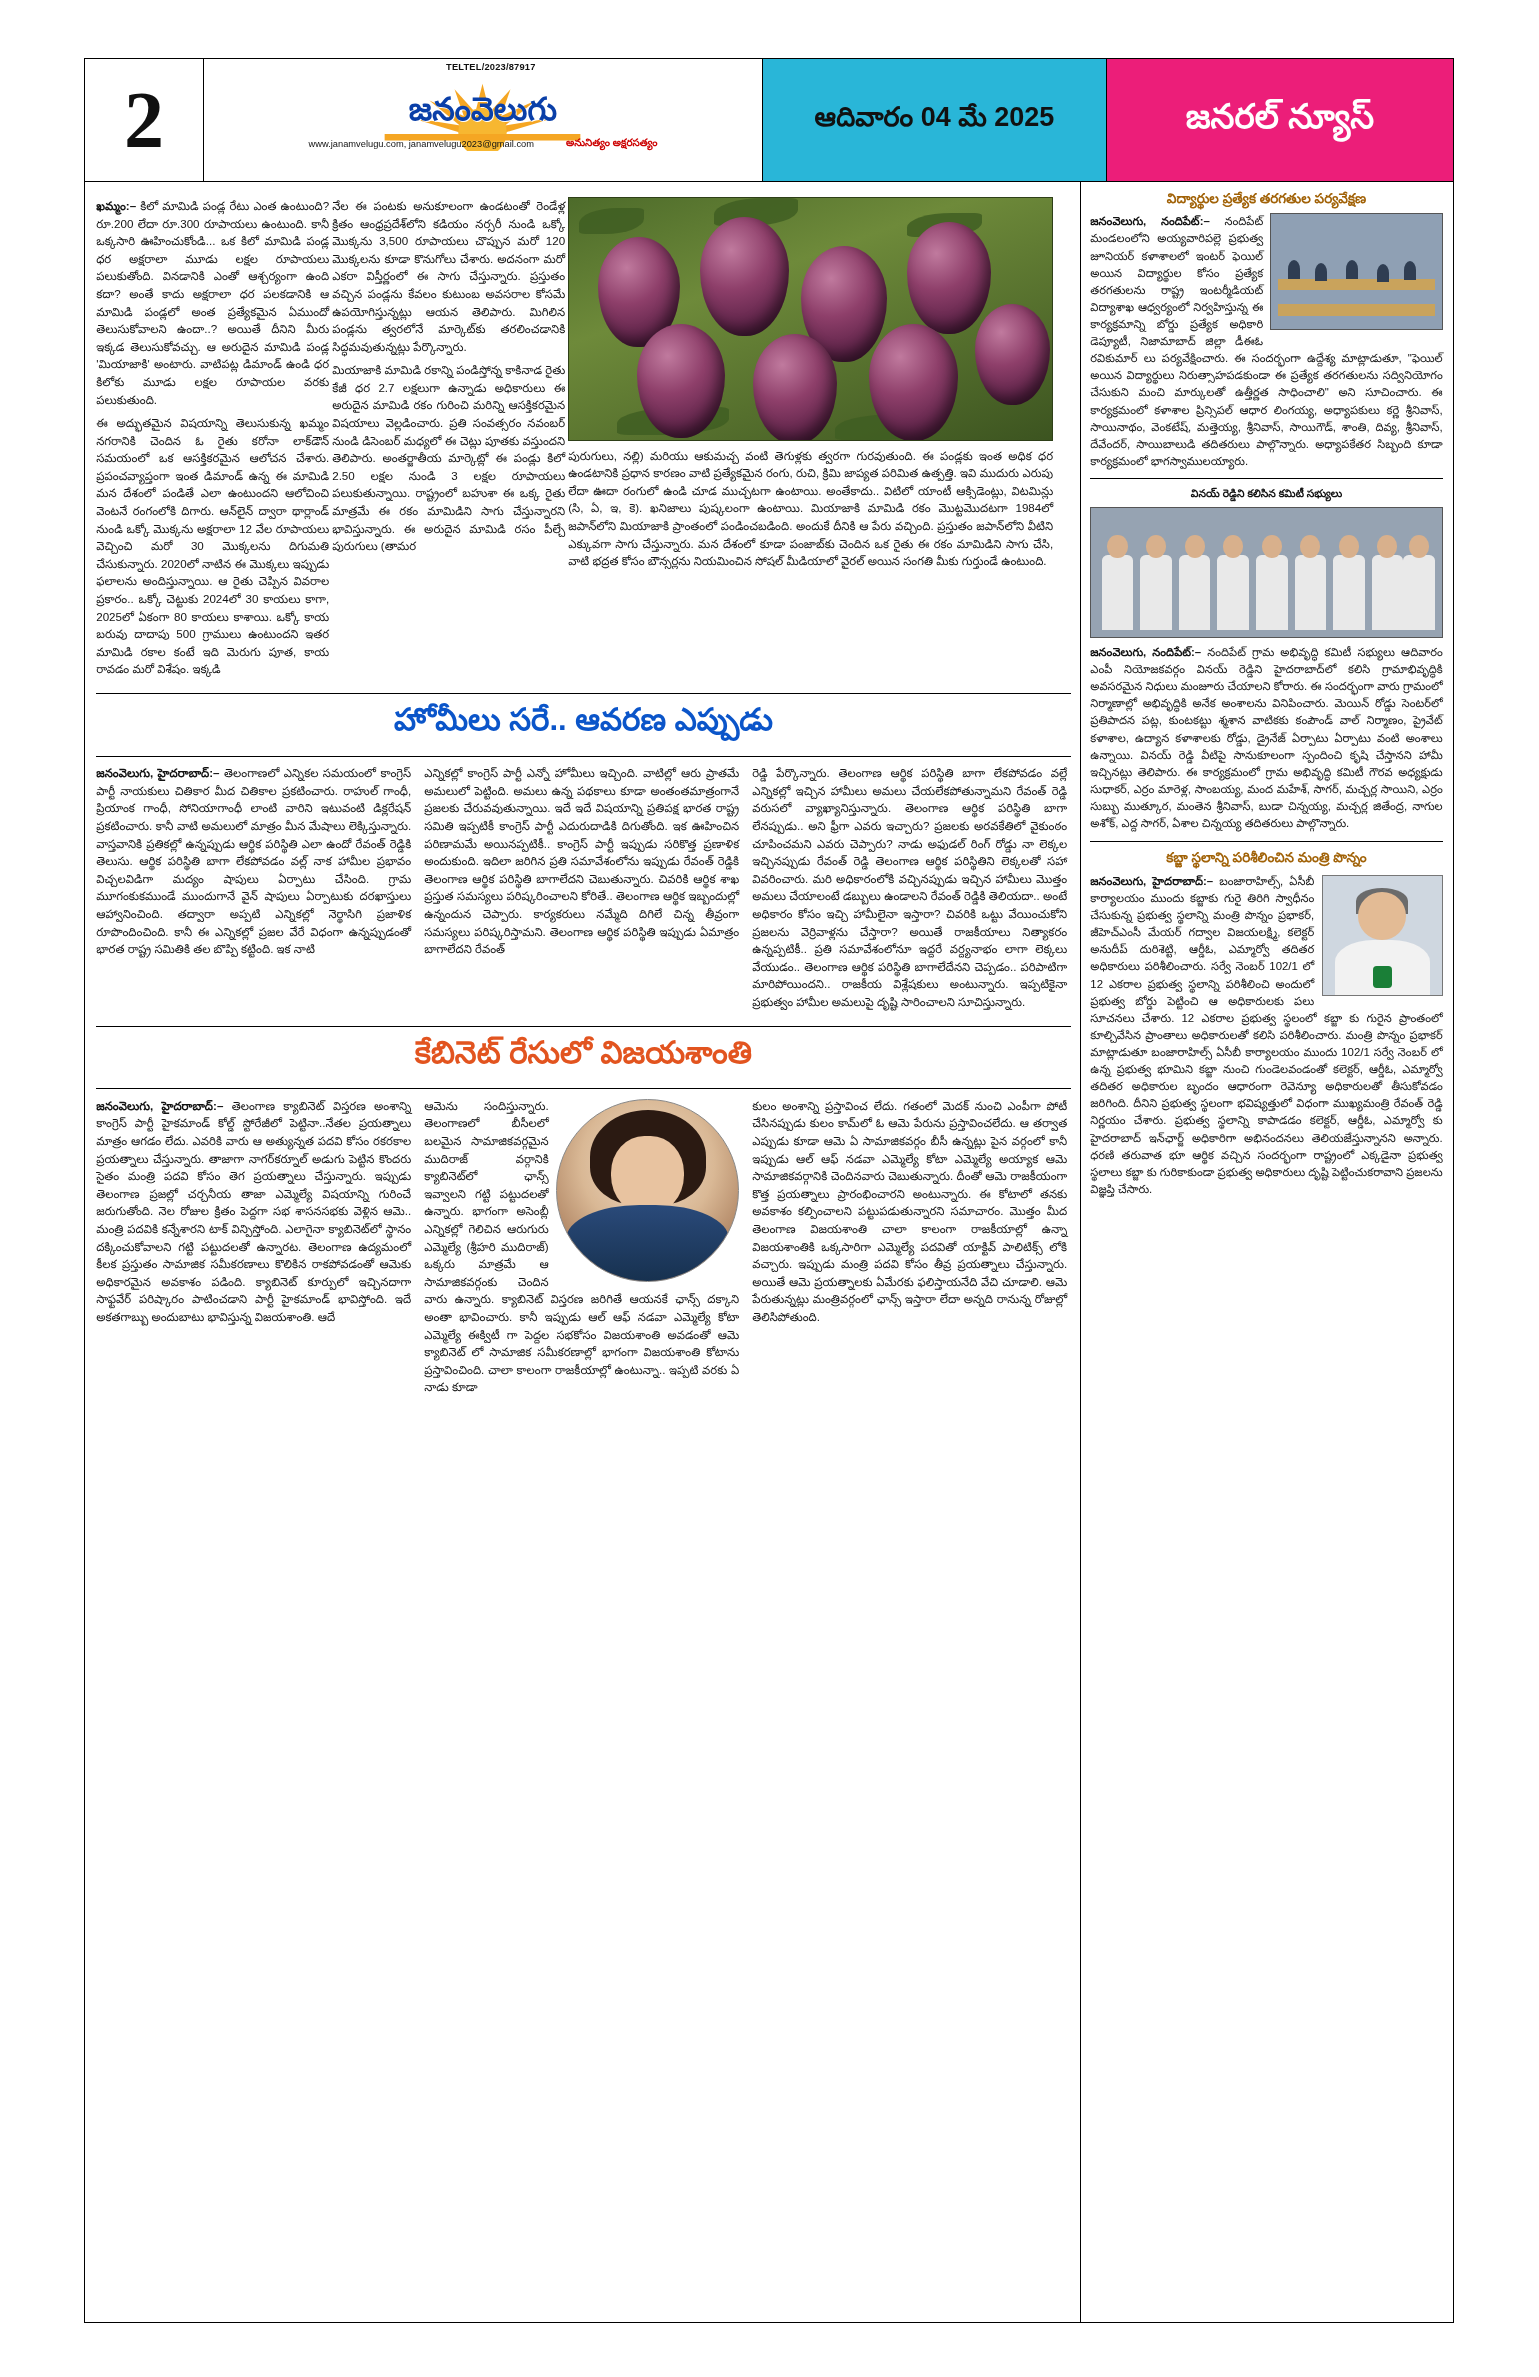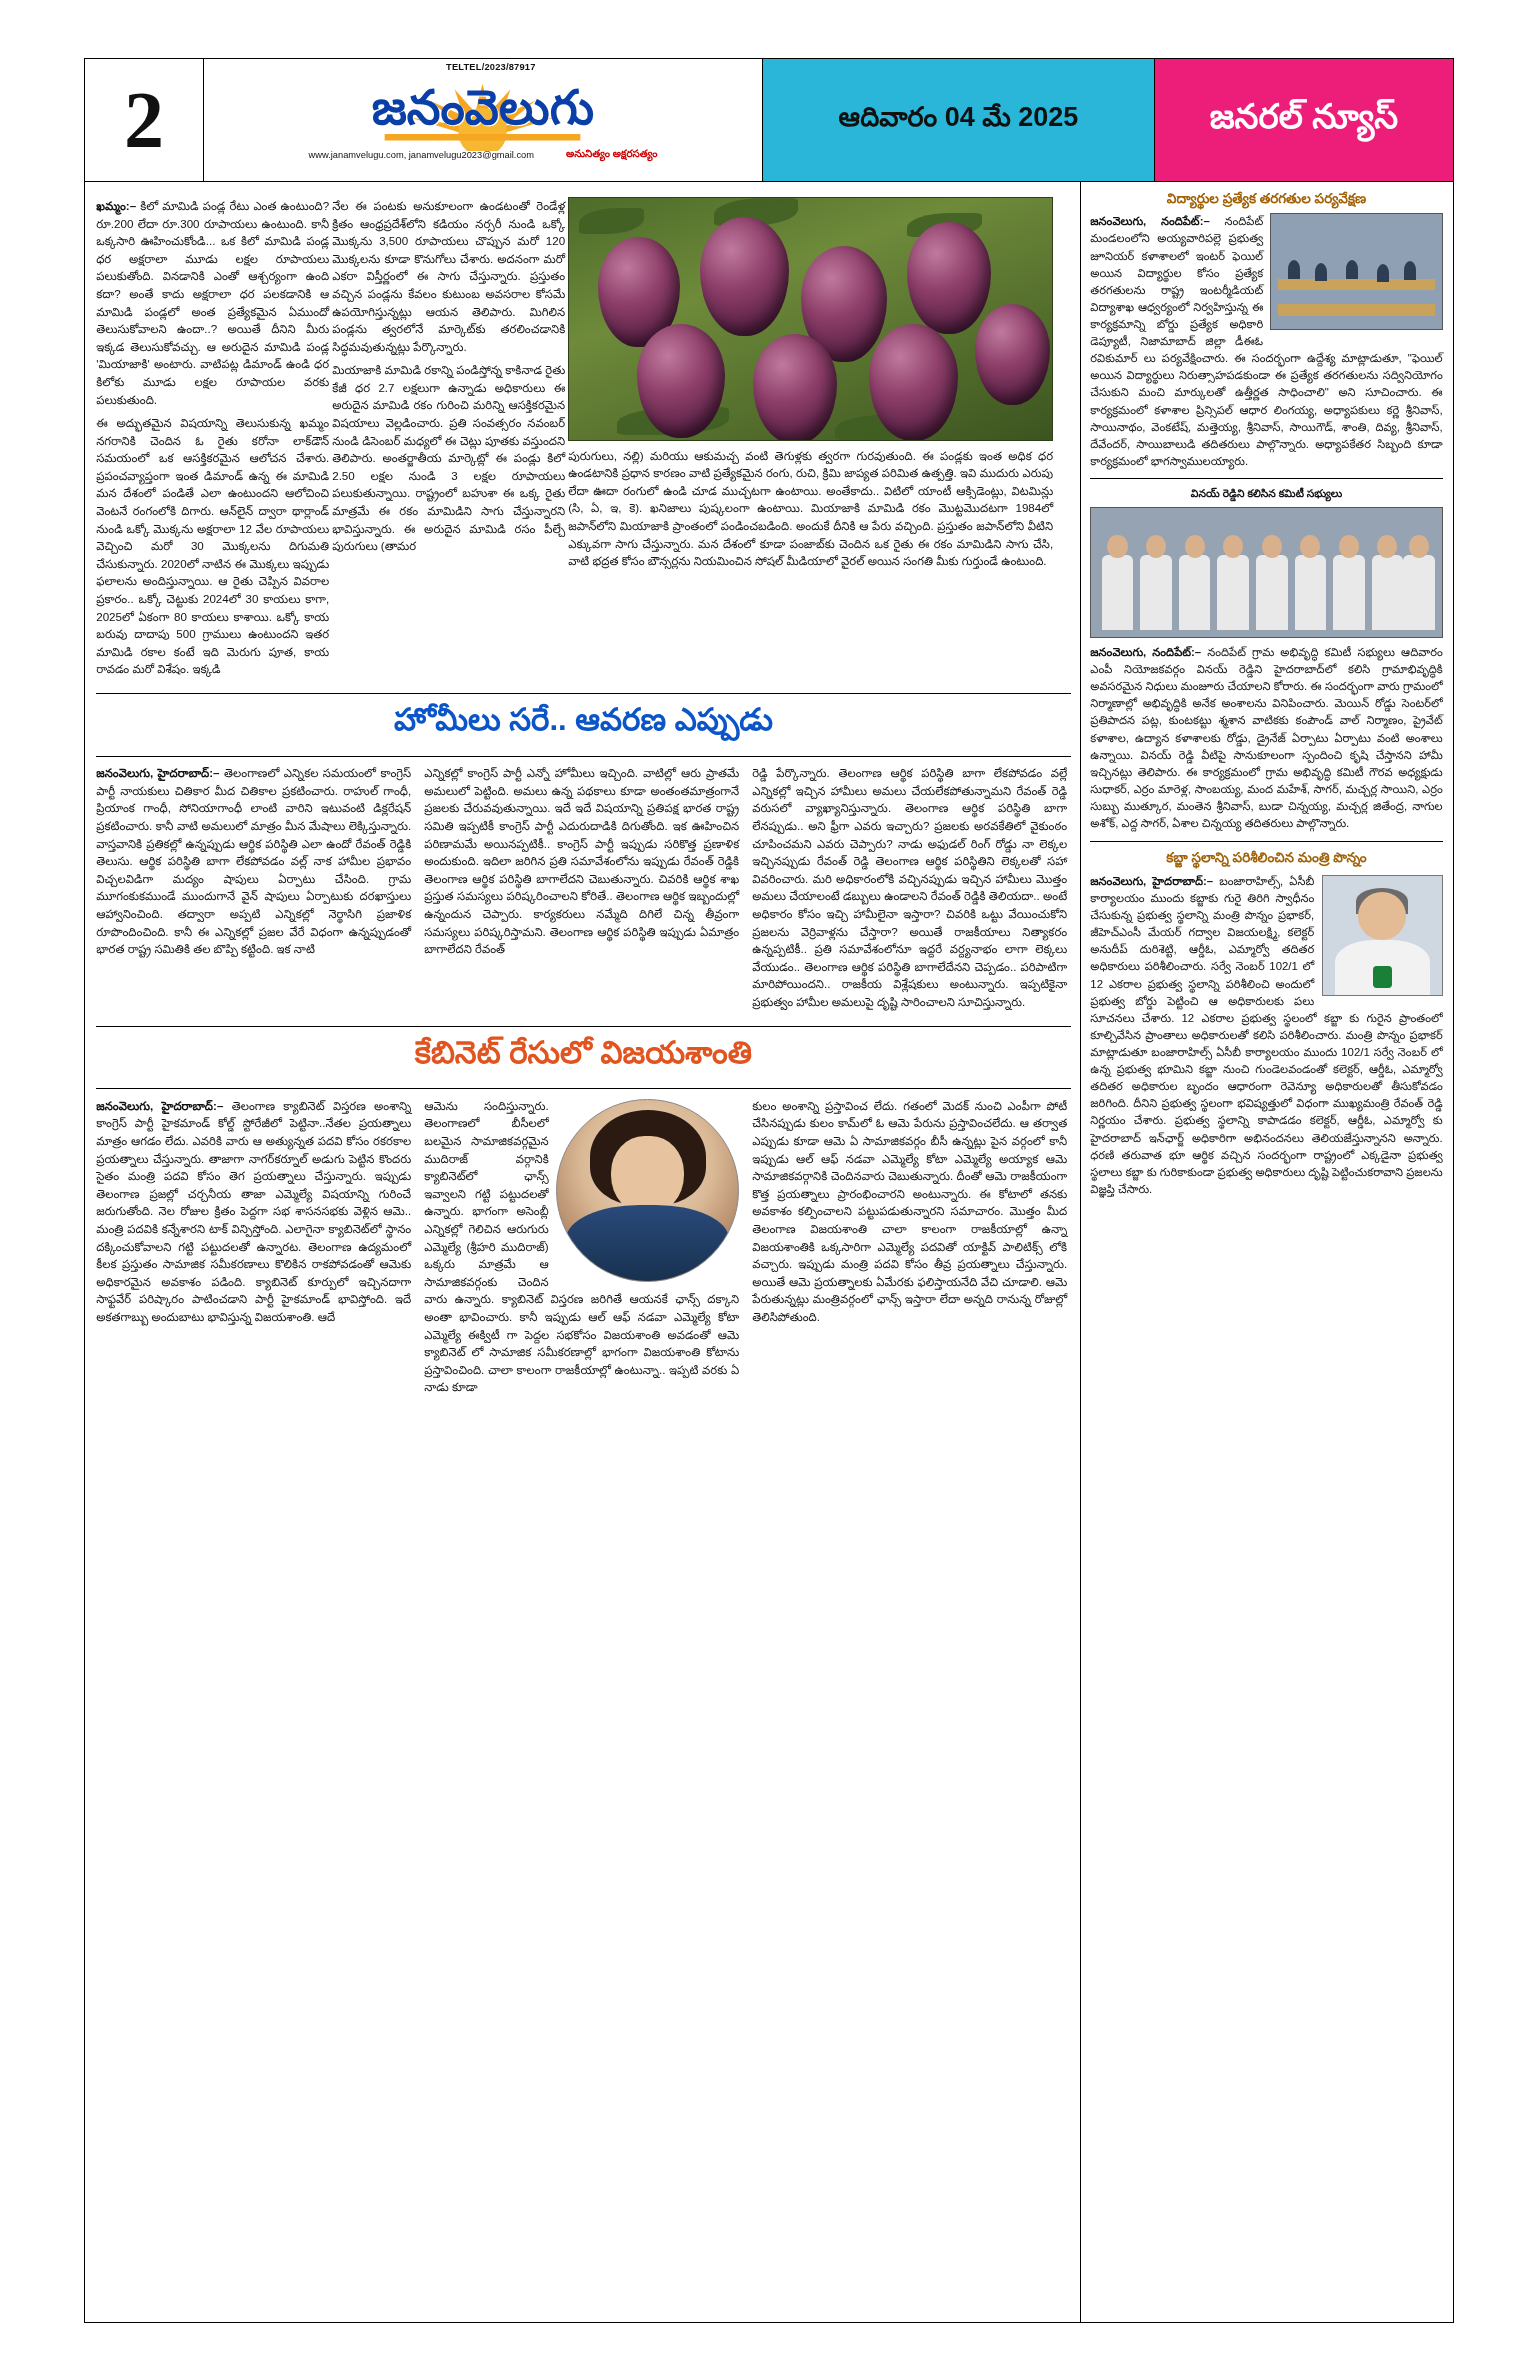--- a/index.html
+++ b/index.html
@@ -45,40 +45,40 @@
     position:absolute; top:2.8px; left: 50%;
     transform: translateX(-37px);
     font-size: 9.3px; font-weight: bold; letter-spacing: 0.2px;
   }
   .sunburst {
     position:absolute; top: 17px; left: 50%;
     width: 233px; height: 75px; transform: translateX(-117px);
   }
   .logo-text {
     position: relative; z-index: 3;
-    font-size: 48px; font-weight: bold; color: #0a3fa8;
+    font-size: 32px; font-weight: bold; color: #0a3fa8;
     margin-top: 2px;
     font-family: "Liberation Sans", sans-serif;
     text-shadow: 0.9px 0.9px 0 #fff;
   }
   .logo-sub {
     position:relative; z-index:3;
     font-size: 9.3px; color:#111; margin-top:1.9px;
     display:flex; gap:32px; align-items:center;
   }
   .logo-sub .red { color:#c00; font-weight:bold; font-size: 10.3px;}
   .date-box {
     flex: 1;
     background: #29b6d8;
     border-right: 1.9px solid #000;
     display:flex; align-items:center; justify-content:center;
     color:#111; font-size: 27px; font-weight:bold;
   }
   .cat-box {
-    width: 298px;
+    width: 346px;
     background: #ec1e79;
     display:flex; align-items:center; justify-content:center;
     color:#fff; font-size: 34px; font-weight:bold;
   }
   
   .body-wrap { display:flex; height: calc(100% - 123px); }
   .left-main { width: 996px; border-right: 1.9px solid #000; padding: 7.5px 9.3px 9.3px 11.2px; }
   .right-rail { width: 371px; padding: 7.5px 9.3px; }
 
   .headline-main {

